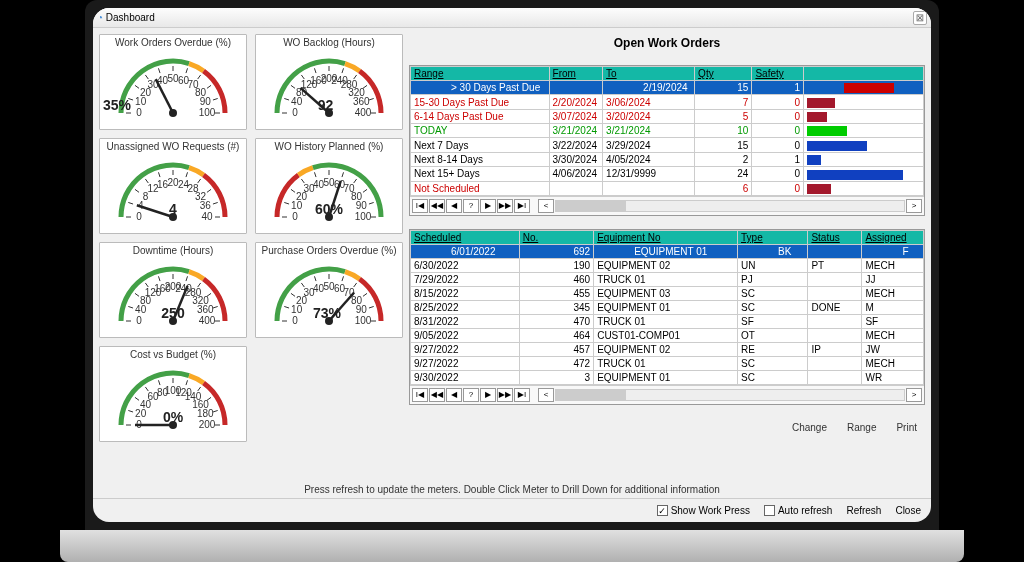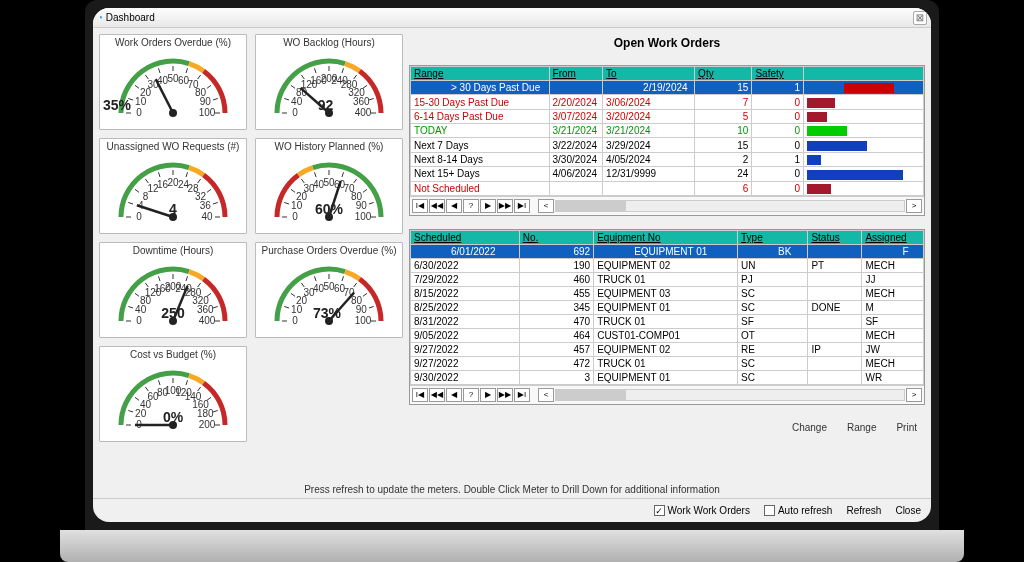--- a/index.html
+++ b/index.html
@@ -482,21 +482,21 @@
         <span><span>Change</span></span>
         <span><span>Range</span></span>
         <span><span>Print</span></span>
       </div>
     </div>
   </div>
   <div class="hint">Press refresh to update the meters.   Double Click Meter to Drill Down for additional information</div>
   <div class="footer">
     <label class="chk">
           <span class="box" id="chk1">✓</span>
-          <span>Work Work Orders</span>
+          <span>Show Work Press</span>
         </label>
     <label class="chk">
           <span class="box" id="chk2"></span>
           <span>Auto refresh</span>
         </label>
     <span class="">Refresh</span>
     <span class="">Close</span>
   </div>
 </div>
 </div>

